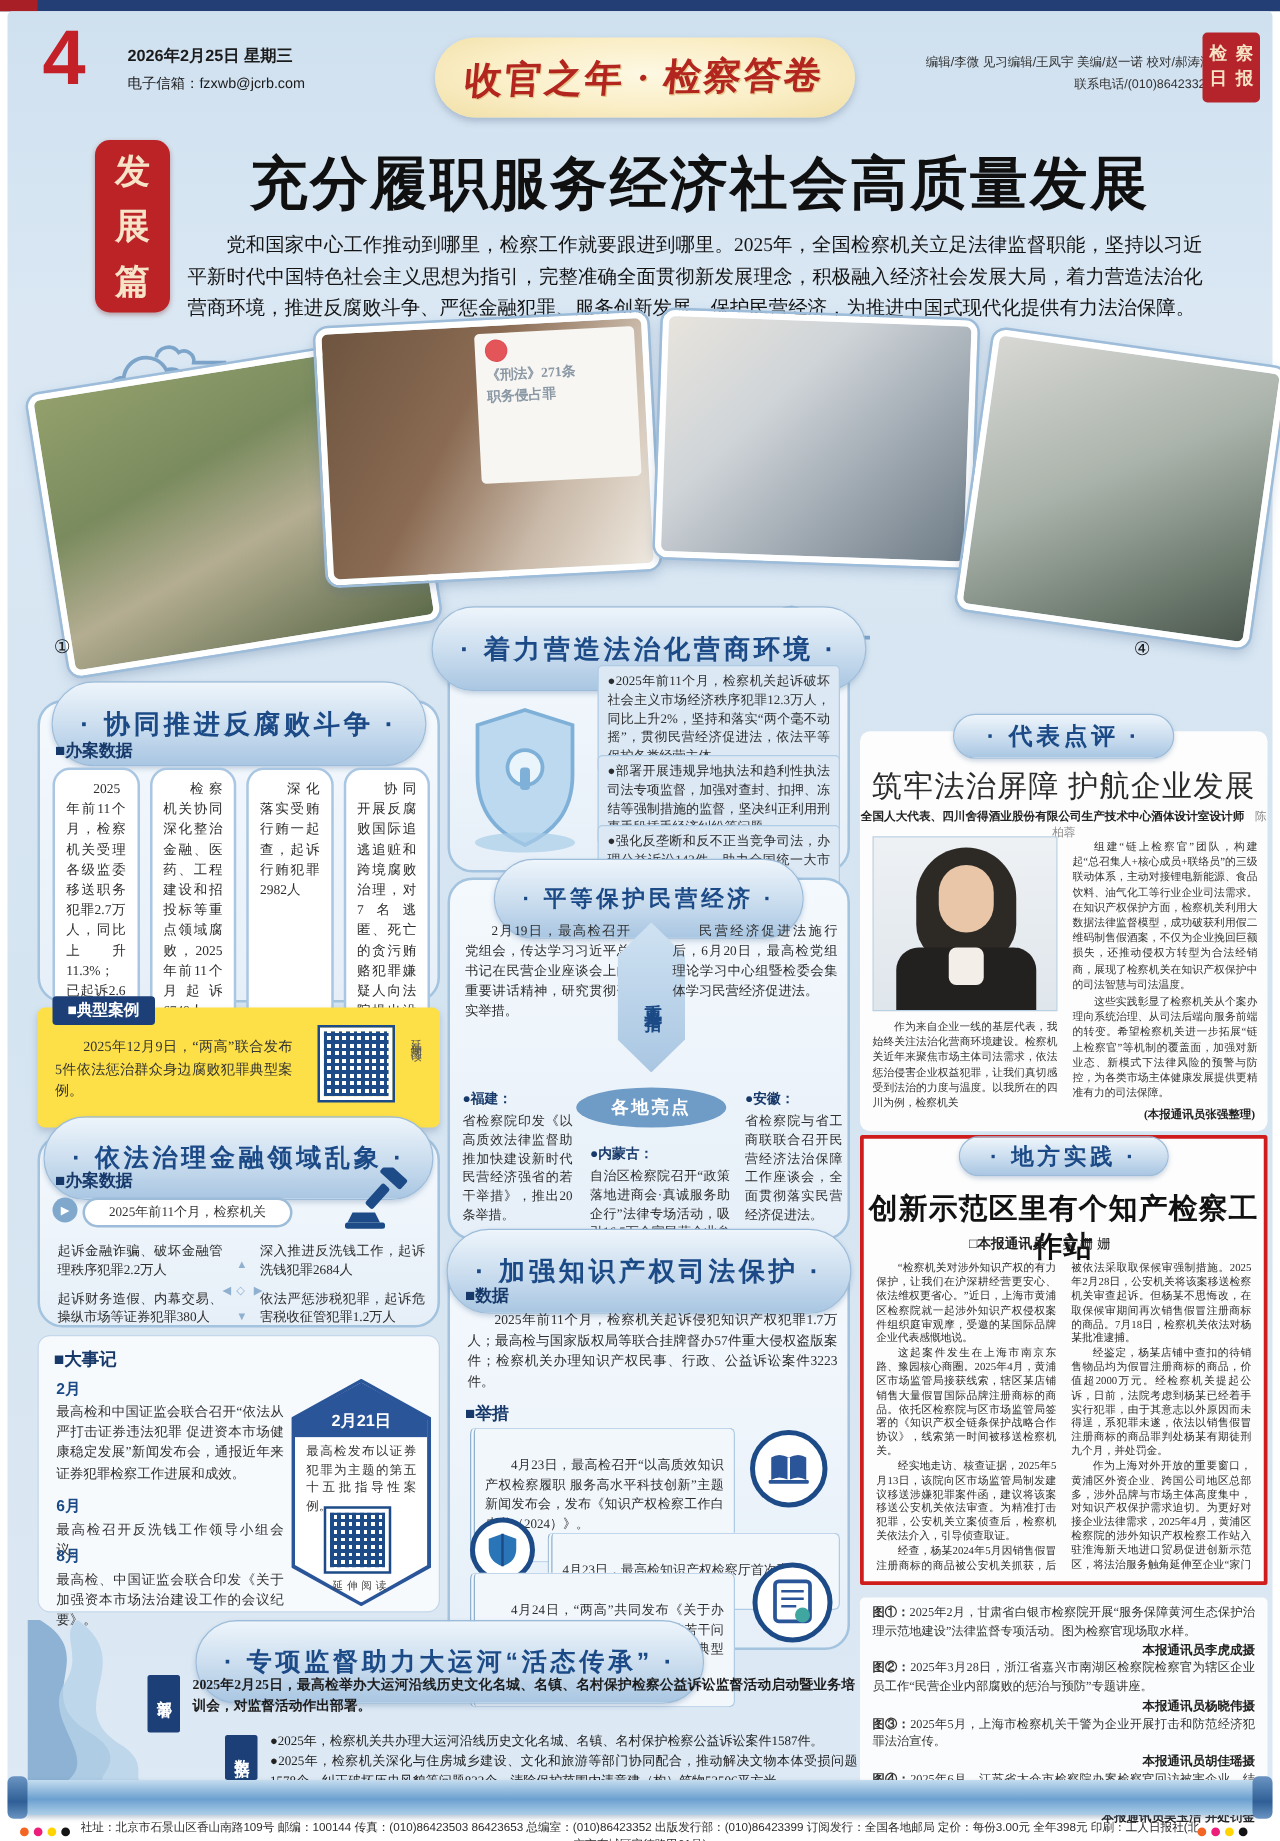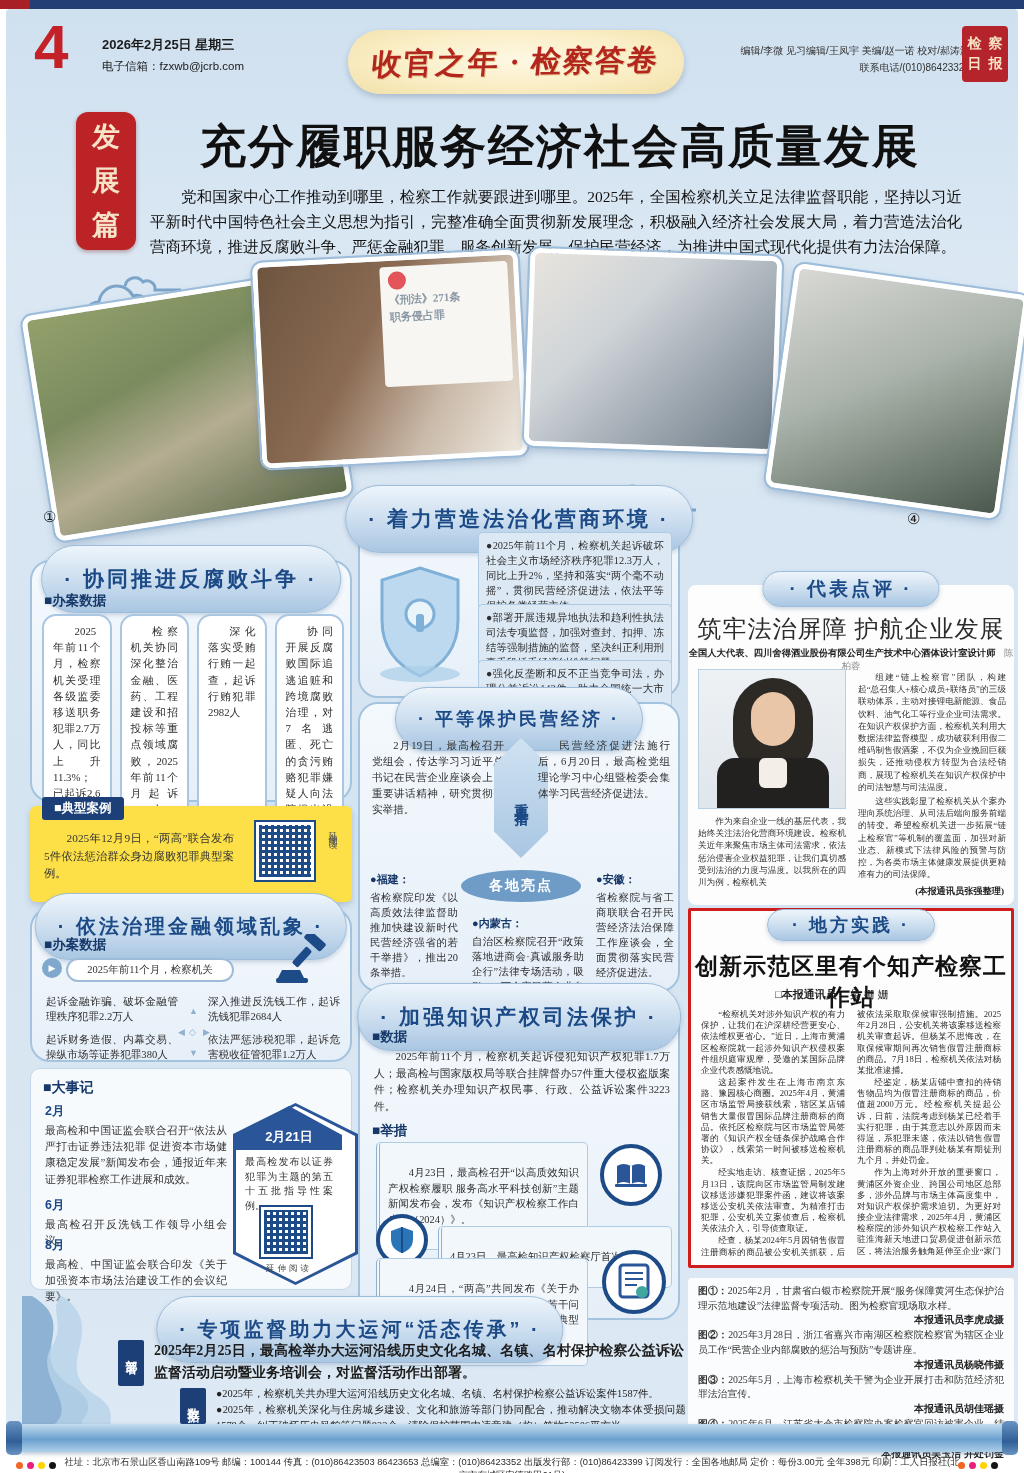--- a/index.html
+++ b/index.html
@@ -103,21 +103,21 @@
   .fi3{left:14px;top:122px;} .fi4{left:176px;top:122px;}
   .crossar{position:absolute;left:146px;top:96px;width:32px;height:52px;color:#8fb0cf;font-size:9px;}
   .crossar span{position:absolute;}
   .gavel{position:absolute;right:18px;top:24px;}
   .s-mem{position:absolute;left:30px;top:1068px;width:322px;height:222px;background:#f7fafd;
          border:1px solid #c3d7ea;border-radius:10px;}
   .s-mem .seclabel{position:absolute;left:12px;top:10px;font-size:14px;}
   .mement{position:absolute;left:14px;width:182px;}
   .mement .mon{font-family:"Liberation Sans",sans-serif;font-weight:bold;color:#1b4a86;font-size:12.5px;}
   .mement .txt{font-size:10.8px;line-height:1.5;color:#333;text-align:justify;margin-top:2px;}
-  .hexwrap{position:absolute;left:202px;top:34px;width:125px;height:182px;}
+  .hexwrap{position:absolute;left:202px;top:34px;width:112px;height:182px;}
   .hexo{position:absolute;inset:0;background:#2a5599;
         clip-path:polygon(50% 0,100% 17%,100% 83%,50% 100%,0 83%,0 17%);}
   .hexi{position:absolute;inset:3px;background:#fff;
         clip-path:polygon(50% 0,100% 17%,100% 83%,50% 100%,0 83%,0 17%);}
   .hextop{position:absolute;left:3px;top:3px;width:106px;height:44px;background:#2a5599;
         clip-path:polygon(50% 0,100% 66%,100% 100%,0 100%,0 66%);
         display:flex;align-items:flex-end;justify-content:center;color:#fff;
         font-family:"Liberation Sans",sans-serif;font-weight:bold;font-size:13px;padding-bottom:4px;}
   .hextxt{position:absolute;left:12px;top:52px;width:88px;font-size:10px;line-height:1.45;color:#333;
         text-align:justify;}
@@ -168,21 +168,21 @@
   .ic2{left:16px;top:214px;width:52px;height:52px;}
   .ic3{left:242px;top:250px;width:64px;height:64px;}
   
   .s-canal{position:absolute;left:30px;top:1296px;width:656px;height:130px;}
   .s-canal .pill{left:330px;top:0;font-size:20px;}
   .canlab{position:absolute;width:26px;background:#1c3f77;color:#fff;text-align:center;
           font-size:12px;font-weight:bold;padding:5px 0;border-radius:2px;
           font-family:"Liberation Sans",sans-serif;}
   .cl1{left:88px;top:44px;height:46px;}
   .cl2{left:150px;top:92px;height:36px;}
-  .cantxt{position:absolute;font-size:14px;line-height:1.55;color:#222;text-align:justify;}
+  .cantxt{position:absolute;font-size:11px;line-height:1.55;color:#222;text-align:justify;}
   .ct1{left:124px;top:44px;width:530px;font-weight:bold;color:#1c1c1c;}
   .ct2{left:186px;top:90px;width:470px;font-size:10.4px;}
   
   .s-rep{position:absolute;left:688px;top:585px;width:326px;height:320px;background:#fdfdfd;
          border-radius:8px;}
   .s-rep .pill{top:-14px;font-size:19px;padding:4px 26px;}
   .rephead{position:absolute;left:0;top:28px;width:326px;text-align:center;font-size:24px;
            color:#2b2b2b;letter-spacing:1px;}
   .repby{position:absolute;left:0;top:62px;width:326px;text-align:center;
          font-family:"Liberation Sans",sans-serif;font-size:9.3px;font-weight:bold;color:#222;}

